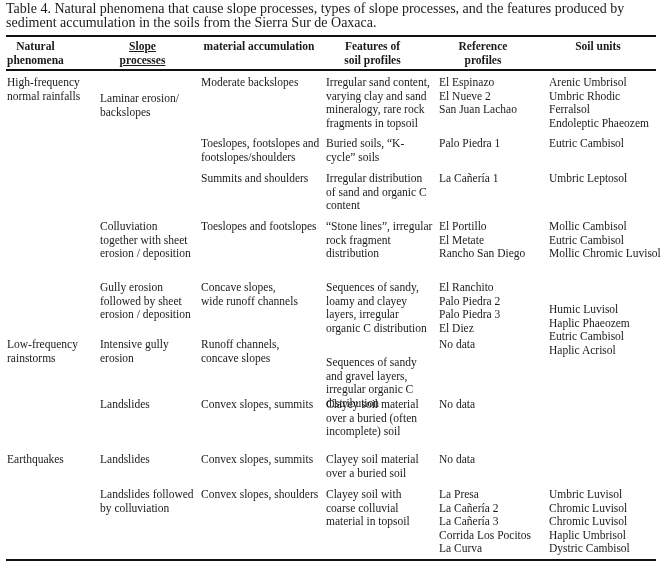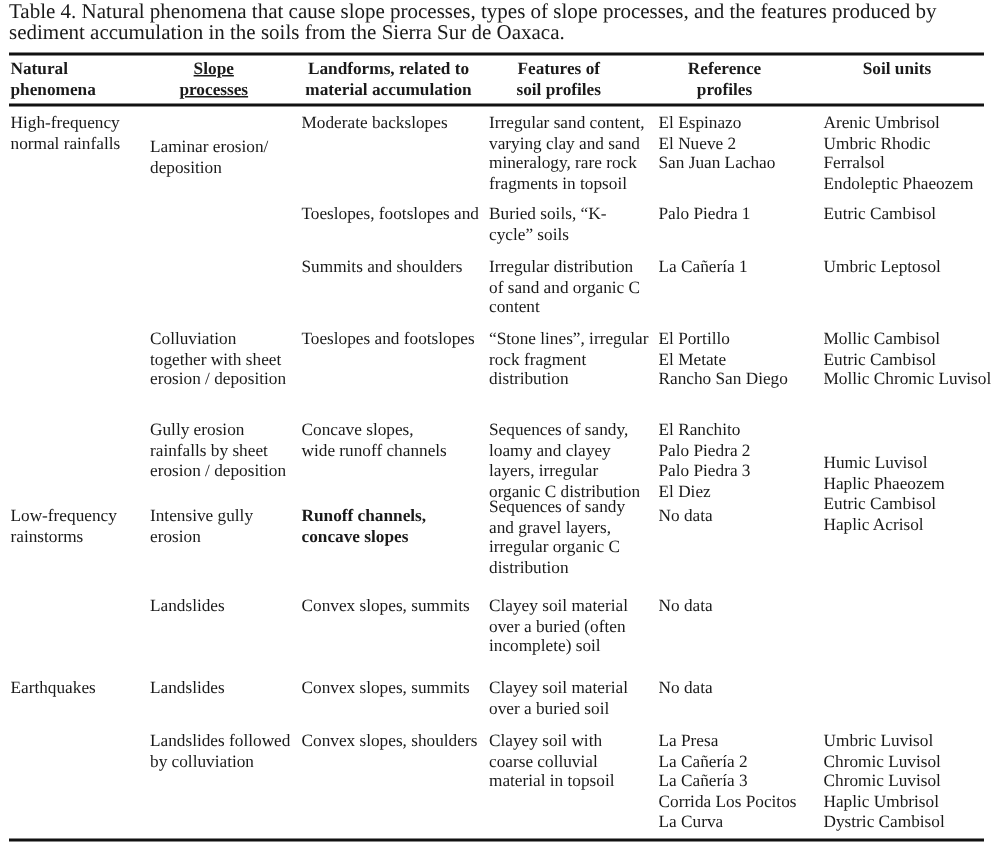--- a/index.html
+++ b/index.html
@@ -29,30 +29,29 @@
   .c5 { left: 549px; }
   .line { display: block; }
 </style>
 </head>
 <body>
 
 <div class="caption">Table 4. Natural phenomena that cause slope processes, types of slope processes, and the features produced by sediment accumulation in the soils from the Sierra Sur de Oaxaca.</div>
 <div class="rule top"></div>
 
 <div>
-  <div class="hdr" style="left:7px;">
+  <div class="hdr" style="left:7px;text-align:center;">
     <span class="line">Natural</span>
     <span class="line">phenomena</span>
   </div>
   <div class="hdr center" style="left:100px;width:85px;text-decoration:underline;">
     <span class="line">Slope</span>
     <span class="line">processes</span>
   </div>
   <div class="hdr center" style="left:198px;width:122px;">
-    <span class="line">Landforms, related to</span>
     <span class="line">material accumulation</span>
   </div>
   <div class="hdr center" style="left:330px;width:85px;">
     <span class="line">Features of</span>
     <span class="line">soil profiles</span>
   </div>
   <div class="hdr center" style="left:438px;width:90px;">
     <span class="line">Reference</span>
     <span class="line">profiles</span>
   </div>
@@ -64,21 +63,21 @@
 <div class="rule head"></div>
 
 <div id="table-body">
     <div>
       <div class="cell c0" style="top: 76px;">
         <span class="line">High-frequency</span>
         <span class="line">normal rainfalls</span>
       </div>
       <div class="cell c1" style="top: 92px;">
         <span class="line">Laminar erosion/</span>
-        <span class="line">deposition</span>
+        <span class="line">backslopes</span>
       </div>
       <div class="cell c2" style="top: 76px;">
         <span class="line">Moderate backslopes</span>
       </div>
       <div class="cell c3" style="top: 76px;">
         <span class="line">Irregular sand content,</span>
         <span class="line">varying clay and sand</span>
         <span class="line">mineralogy, rare rock</span>
         <span class="line">fragments in topsoil</span>
       </div>
@@ -90,20 +89,21 @@
       <div class="cell c5" style="top: 76px;">
         <span class="line">Arenic Umbrisol</span>
         <span class="line">Umbric Rhodic</span>
         <span class="line">Ferralsol</span>
         <span class="line">Endoleptic Phaeozem</span>
       </div>
     </div>
     <div>
       <div class="cell c2" style="top: 137px;">
         <span class="line">Toeslopes, footslopes and</span>
+        <span class="line">footslopes/shoulders</span>
       </div>
       <div class="cell c3" style="top: 137px;">
         <span class="line">Buried soils, “K-</span>
         <span class="line">cycle” soils</span>
       </div>
       <div class="cell c4" style="top: 137px;">
         <span class="line">Palo Piedra 1</span>
       </div>
       <div class="cell c5" style="top: 137px;">
         <span class="line">Eutric Cambisol</span>
@@ -146,21 +146,21 @@
       </div>
       <div class="cell c5" style="top: 220px;">
         <span class="line">Mollic Cambisol</span>
         <span class="line">Eutric Cambisol</span>
         <span class="line">Mollic Chromic Luvisol</span>
       </div>
     </div>
     <div>
       <div class="cell c1" style="top: 281px;">
         <span class="line">Gully erosion</span>
-        <span class="line">rainfalls by sheet</span>
+        <span class="line">followed by sheet</span>
         <span class="line">erosion / deposition</span>
       </div>
       <div class="cell c2" style="top: 281px;">
         <span class="line">Concave slopes,</span>
         <span class="line">wide runoff channels</span>
       </div>
       <div class="cell c3" style="top: 281px;">
         <span class="line">Sequences of sandy,</span>
         <span class="line">loamy and clayey</span>
         <span class="line">layers, irregular</span>
@@ -181,25 +181,25 @@
     </div>
     <div>
       <div class="cell c0" style="top: 338px;">
         <span class="line">Low-frequency</span>
         <span class="line">rainstorms</span>
       </div>
       <div class="cell c1" style="top: 338px;">
         <span class="line">Intensive gully</span>
         <span class="line">erosion</span>
       </div>
-      <div class="cell c2" style="top: 338px; font-weight: bold;">
+      <div class="cell c2" style="top: 338px;">
         <span class="line">Runoff channels,</span>
         <span class="line">concave slopes</span>
       </div>
-      <div class="cell c3" style="top: 332px; font-family: Liberation Serif, serif;">
+      <div class="cell c3" style="top: 356px; font-family: Liberation Serif, serif;">
         <span class="line">Sequences of sandy</span>
         <span class="line">and gravel layers,</span>
         <span class="line">irregular organic C</span>
         <span class="line">distribution</span>
       </div>
       <div class="cell c4" style="top: 338px;">
         <span class="line">No data</span>
       </div>
     </div>
     <div>

